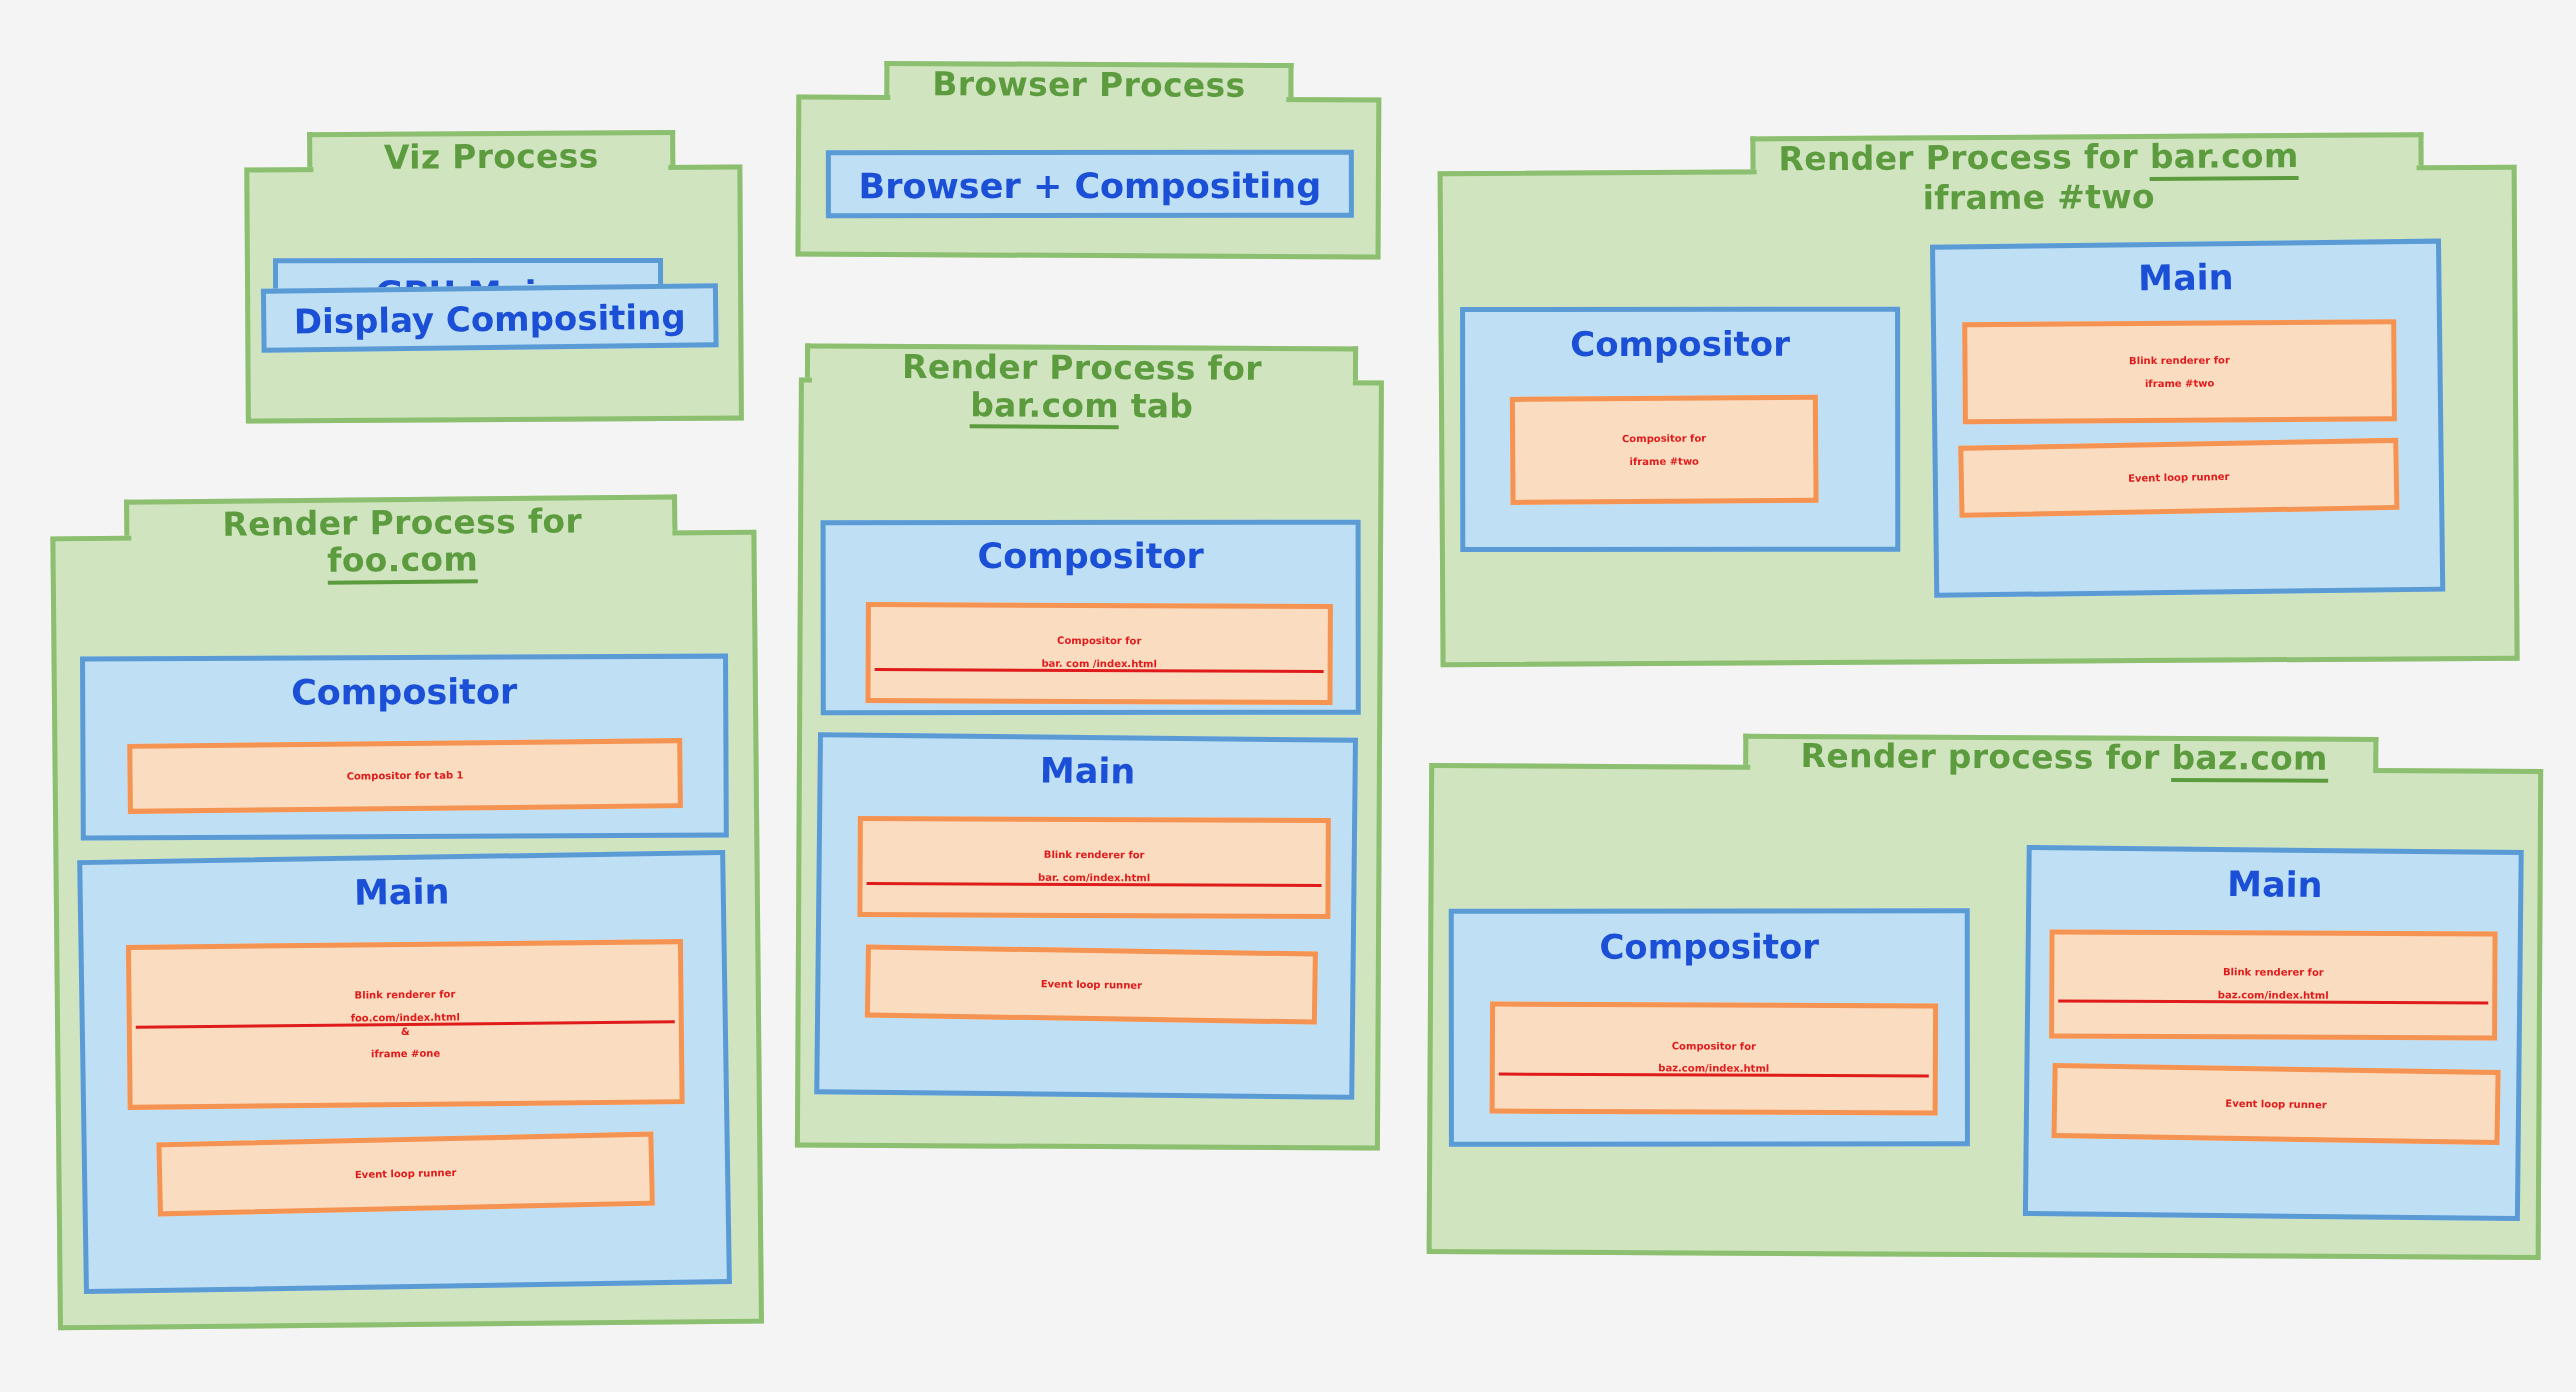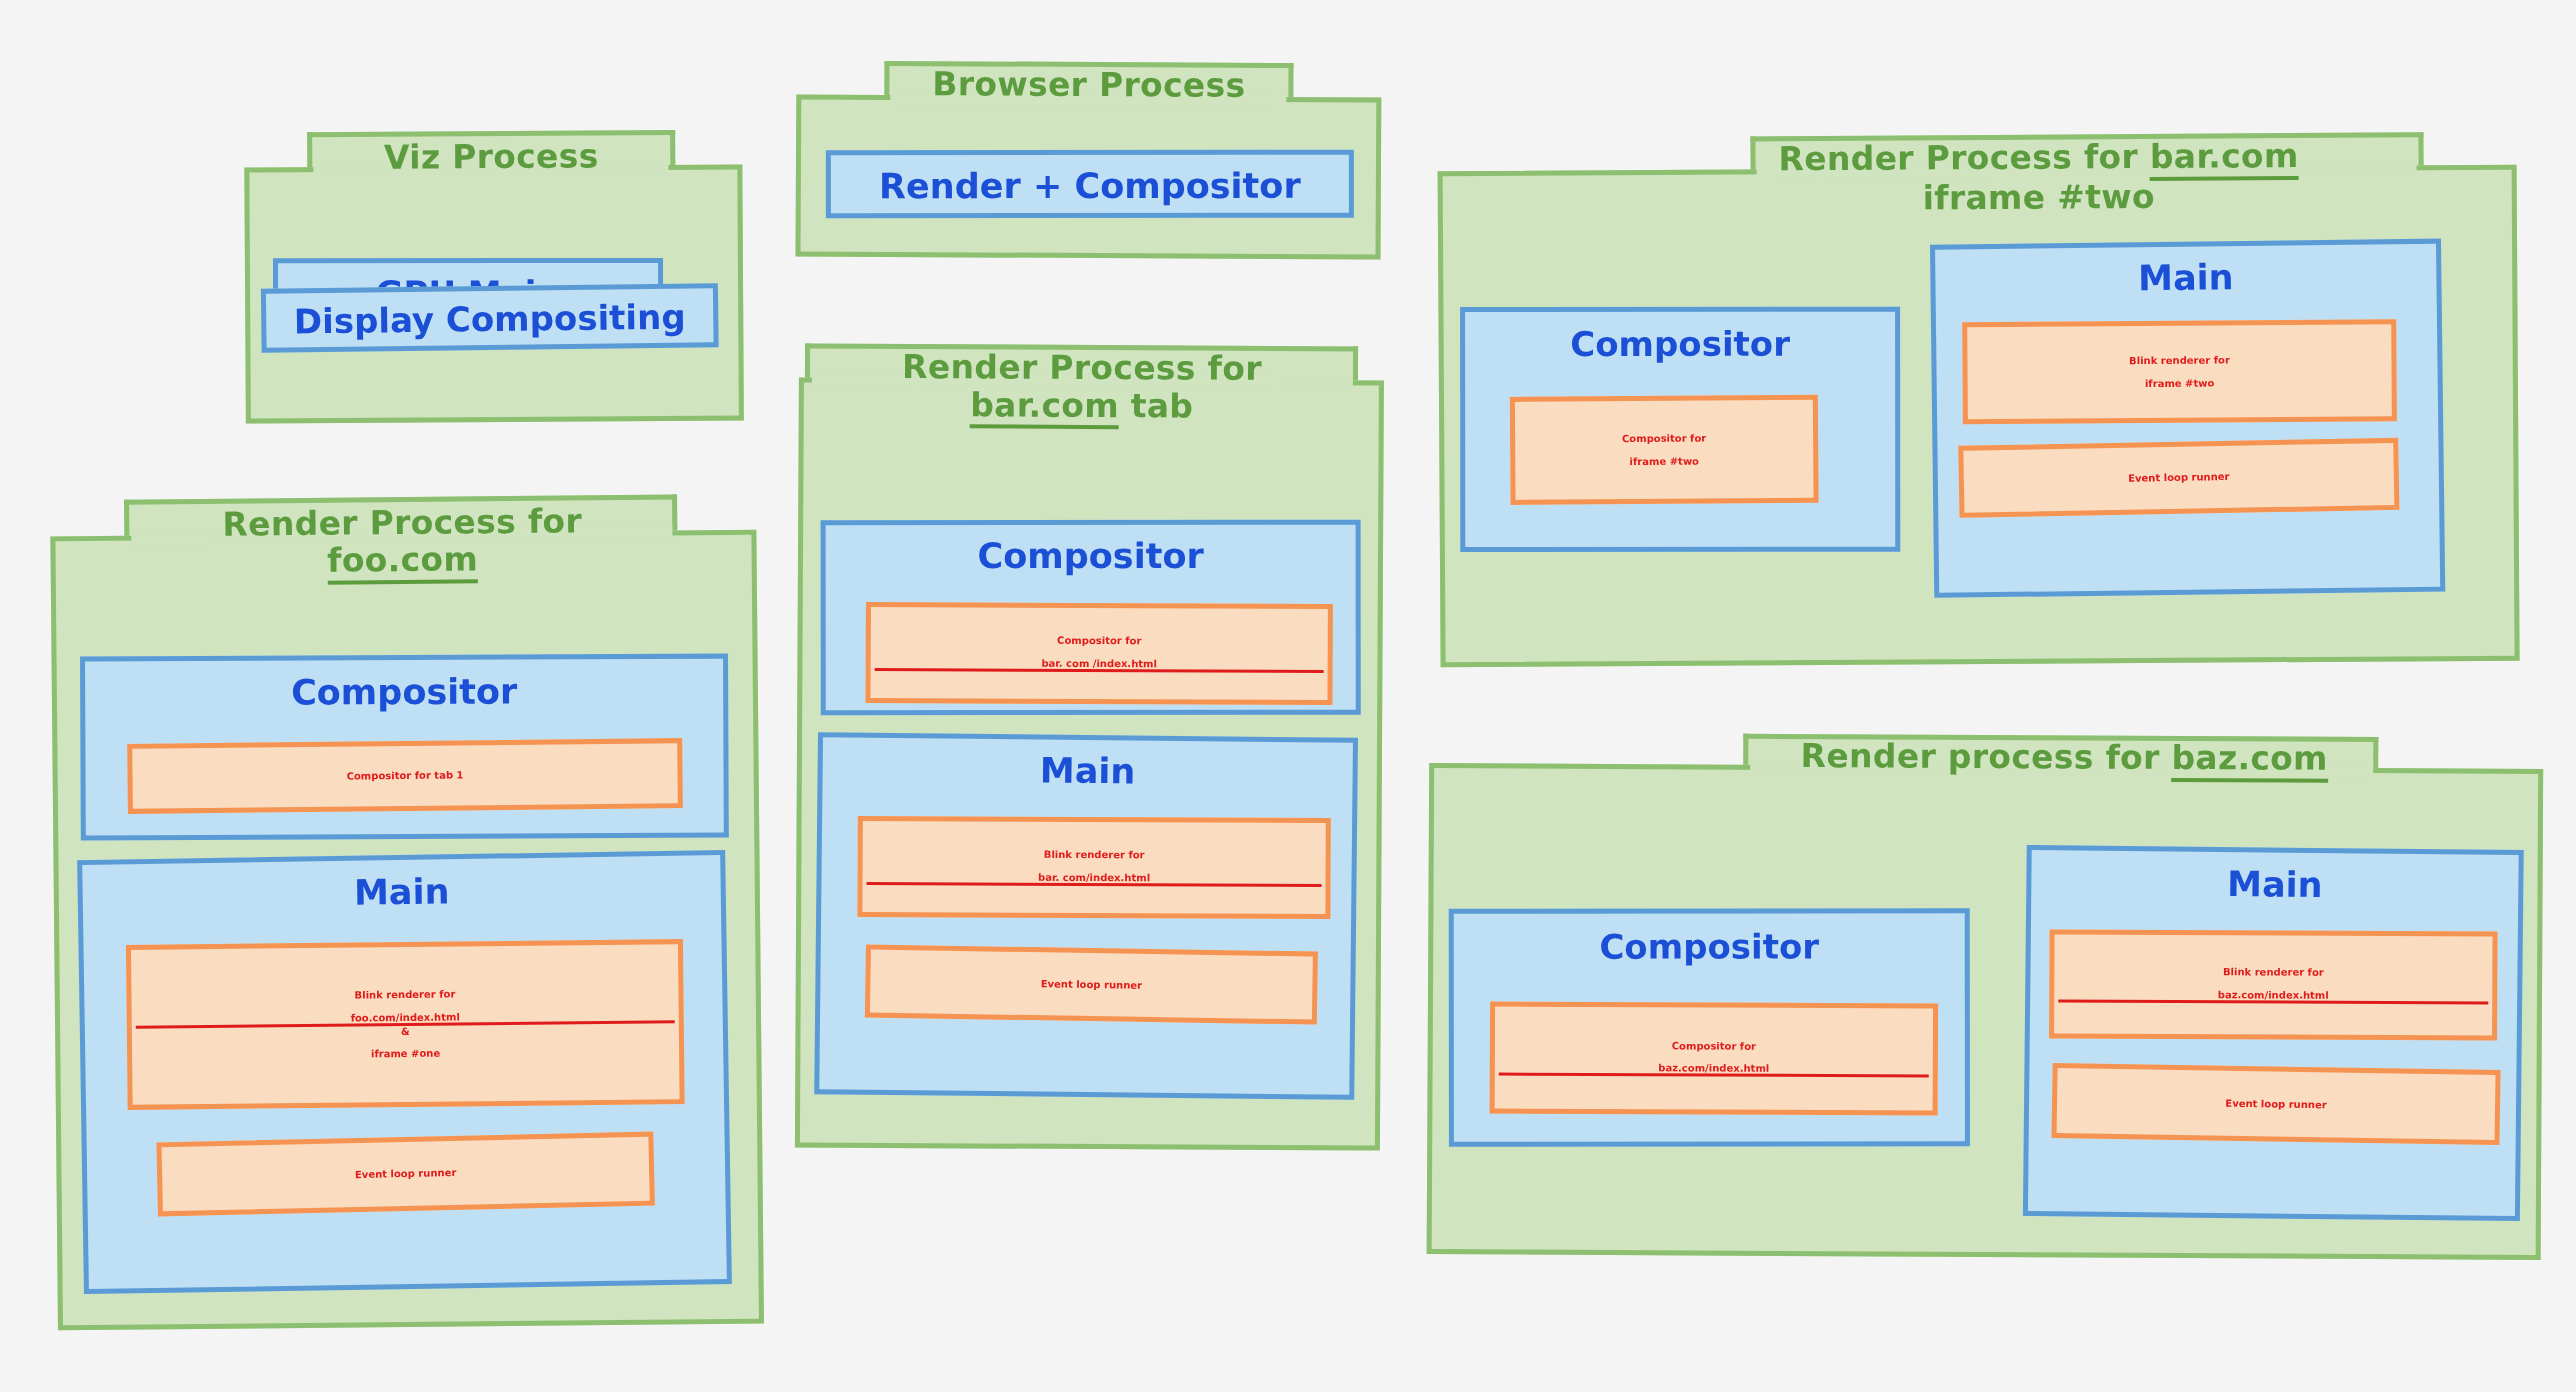--- a/index.html
+++ b/index.html
@@ -108,21 +108,21 @@
     </div>
   </div>
 
   <div class="proc tilt-b" style="left:796px;top:62px;width:585px;height:196px;">
     <div class="tab" style="left:88px;top:0px;width:409px;height:39px;"></div>
     <div class="sheet" style="top:34px;height:162px;"></div>
     <div class="seam" style="left:94px;top:30px;width:396px;height:12.6px;z-index:3;"></div>
     <div class="ptitle" style="left:88px;top:6.3px;width:409px;font-size:33px;">Browser Process</div>
 
     <div class="thread tilt-a" style="left:30px;top:88px;width:528px;height:68px;">
-      <div class="tlabel" style="top:12.6px;font-size:35px;">Render + Compositor</div>
+      <div class="tlabel" style="top:12.6px;font-size:35px;">Browser + Compositing</div>
     </div>
   </div>
 
   <div class="proc tilt-c" style="left:54px;top:497px;width:706px;height:830px;">
     <div class="tab" style="left:74px;top:0px;width:553px;height:42px;"></div>
     <div class="sheet" style="top:36px;height:794px;"></div>
     <div class="seam" style="left:81px;top:32px;width:541px;height:12.6px;z-index:3;"></div>
     <div class="ptitle" style="left:50px;top:8.8px;width:604px;font-size:33px;">
       <div>Render Process for</div>
       <div style="margin-top:2.5px;"><span class="u">foo.com</span></div>

